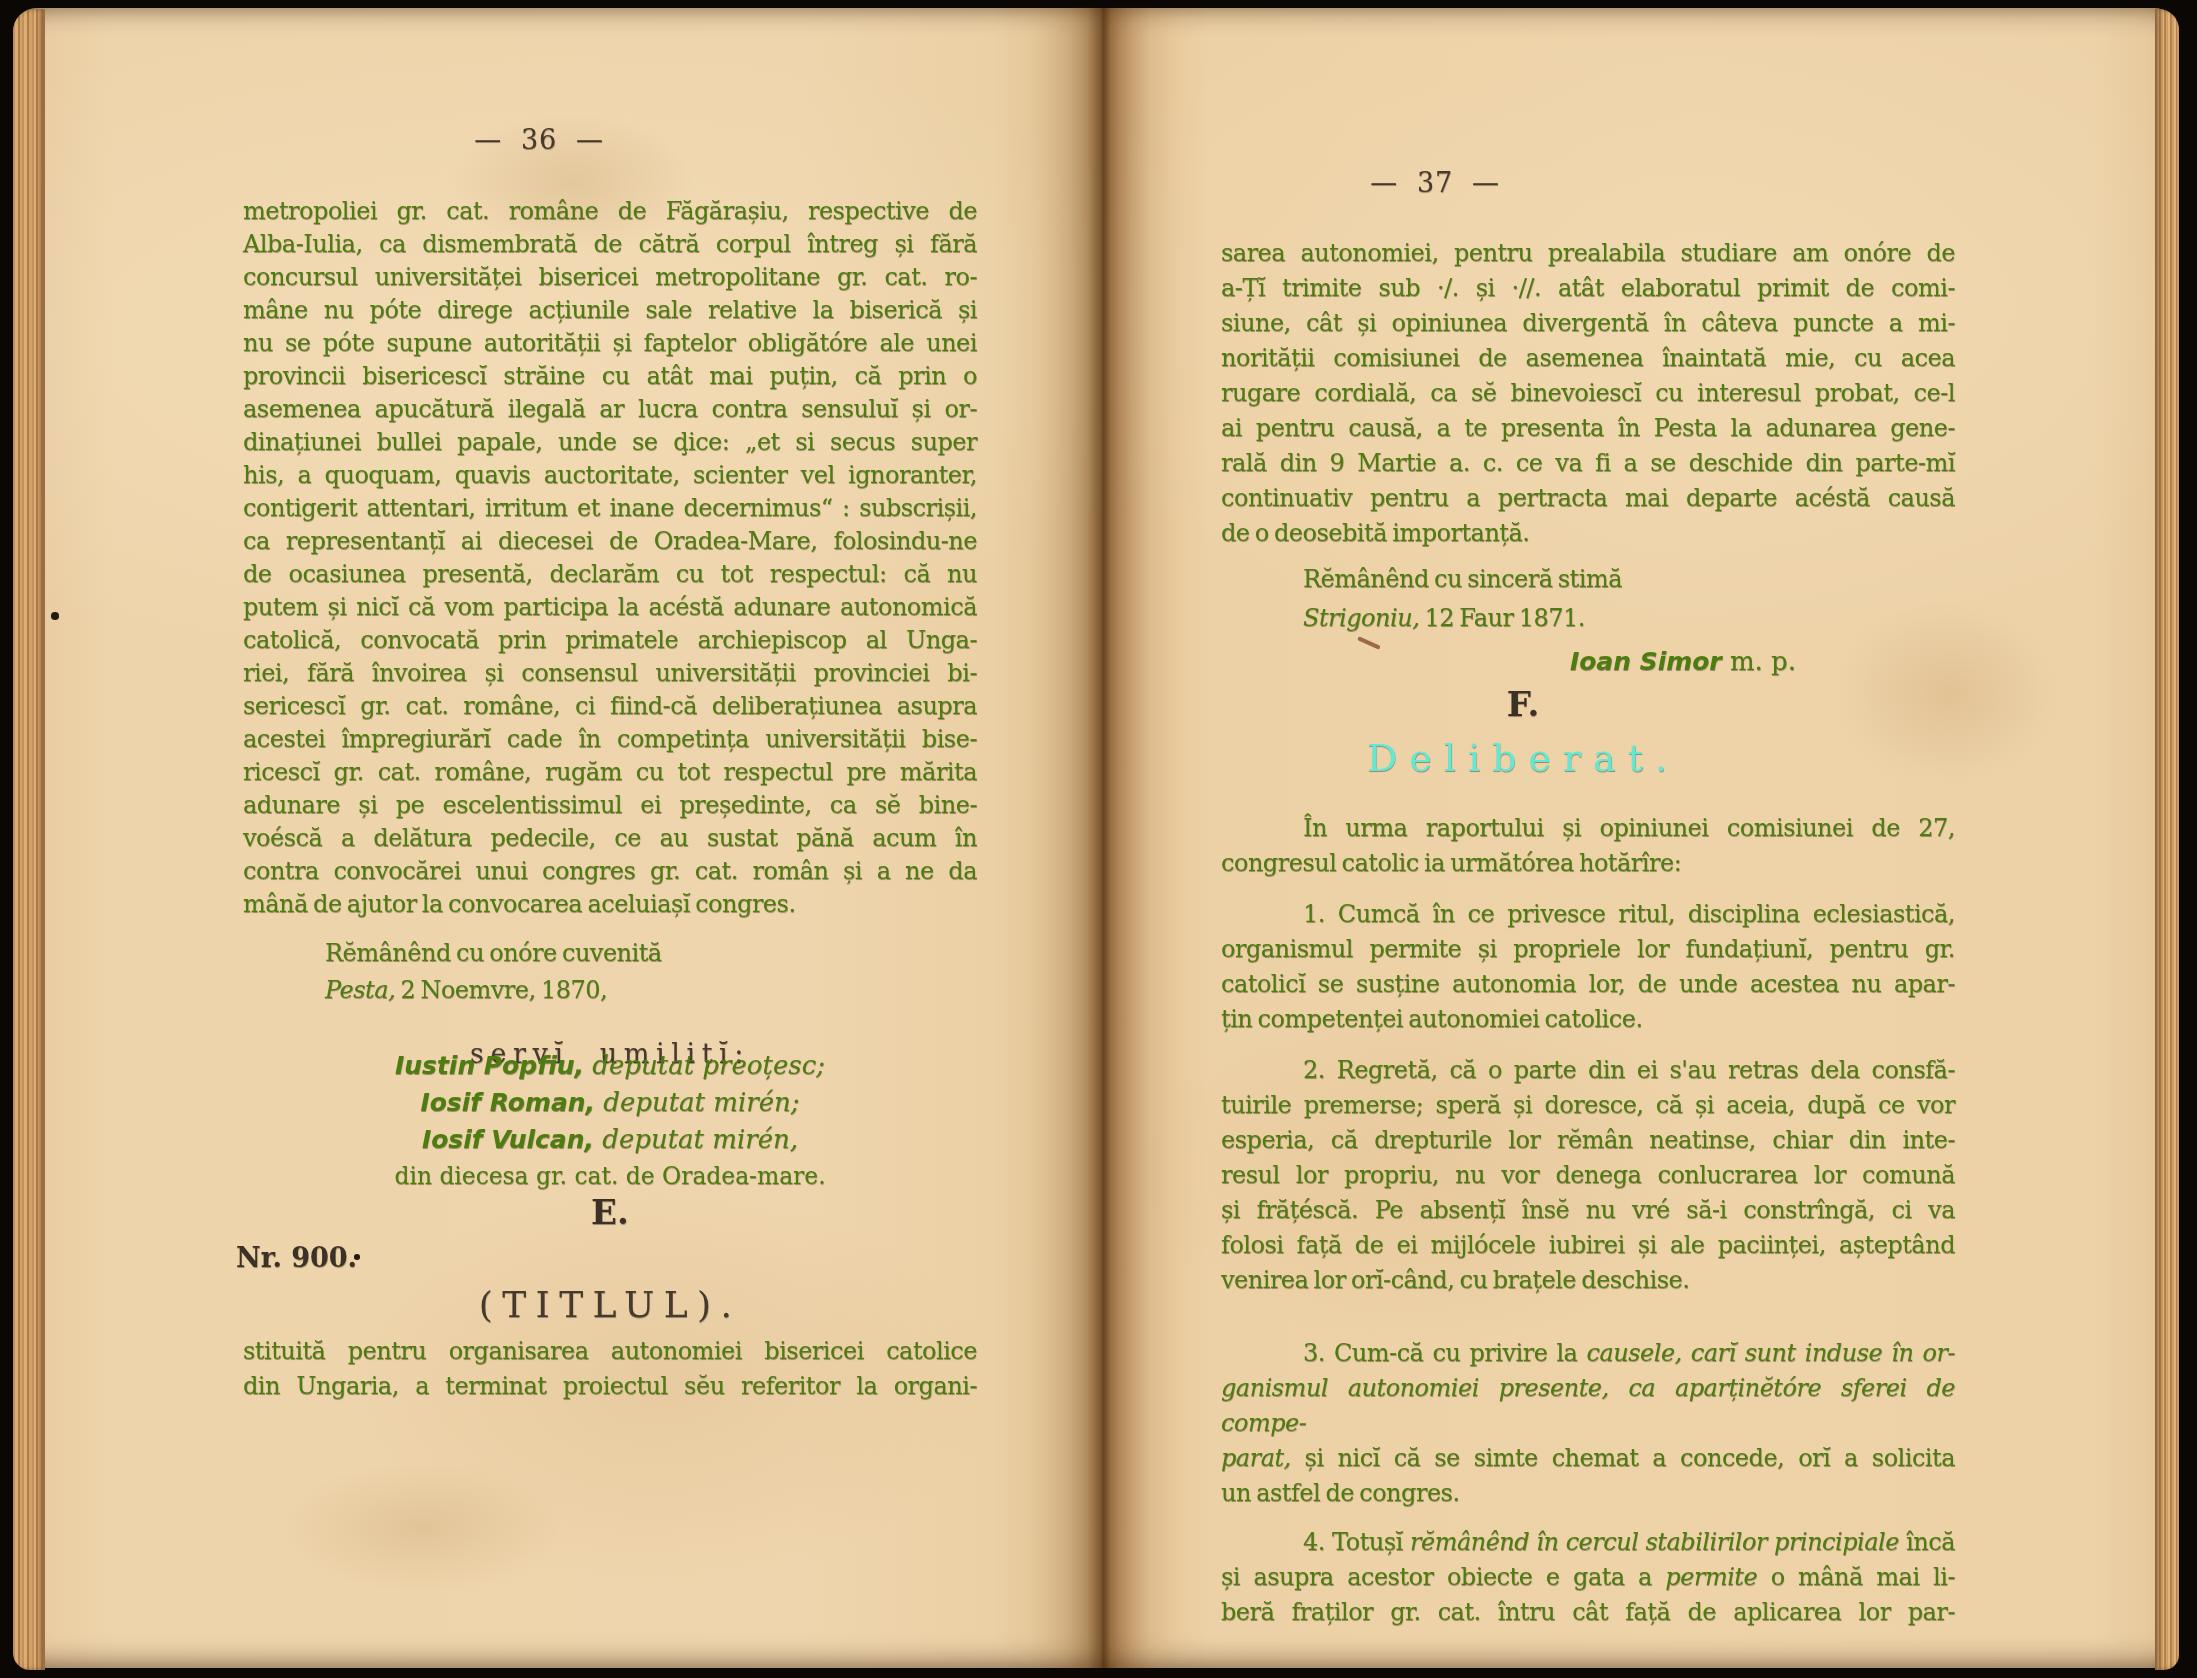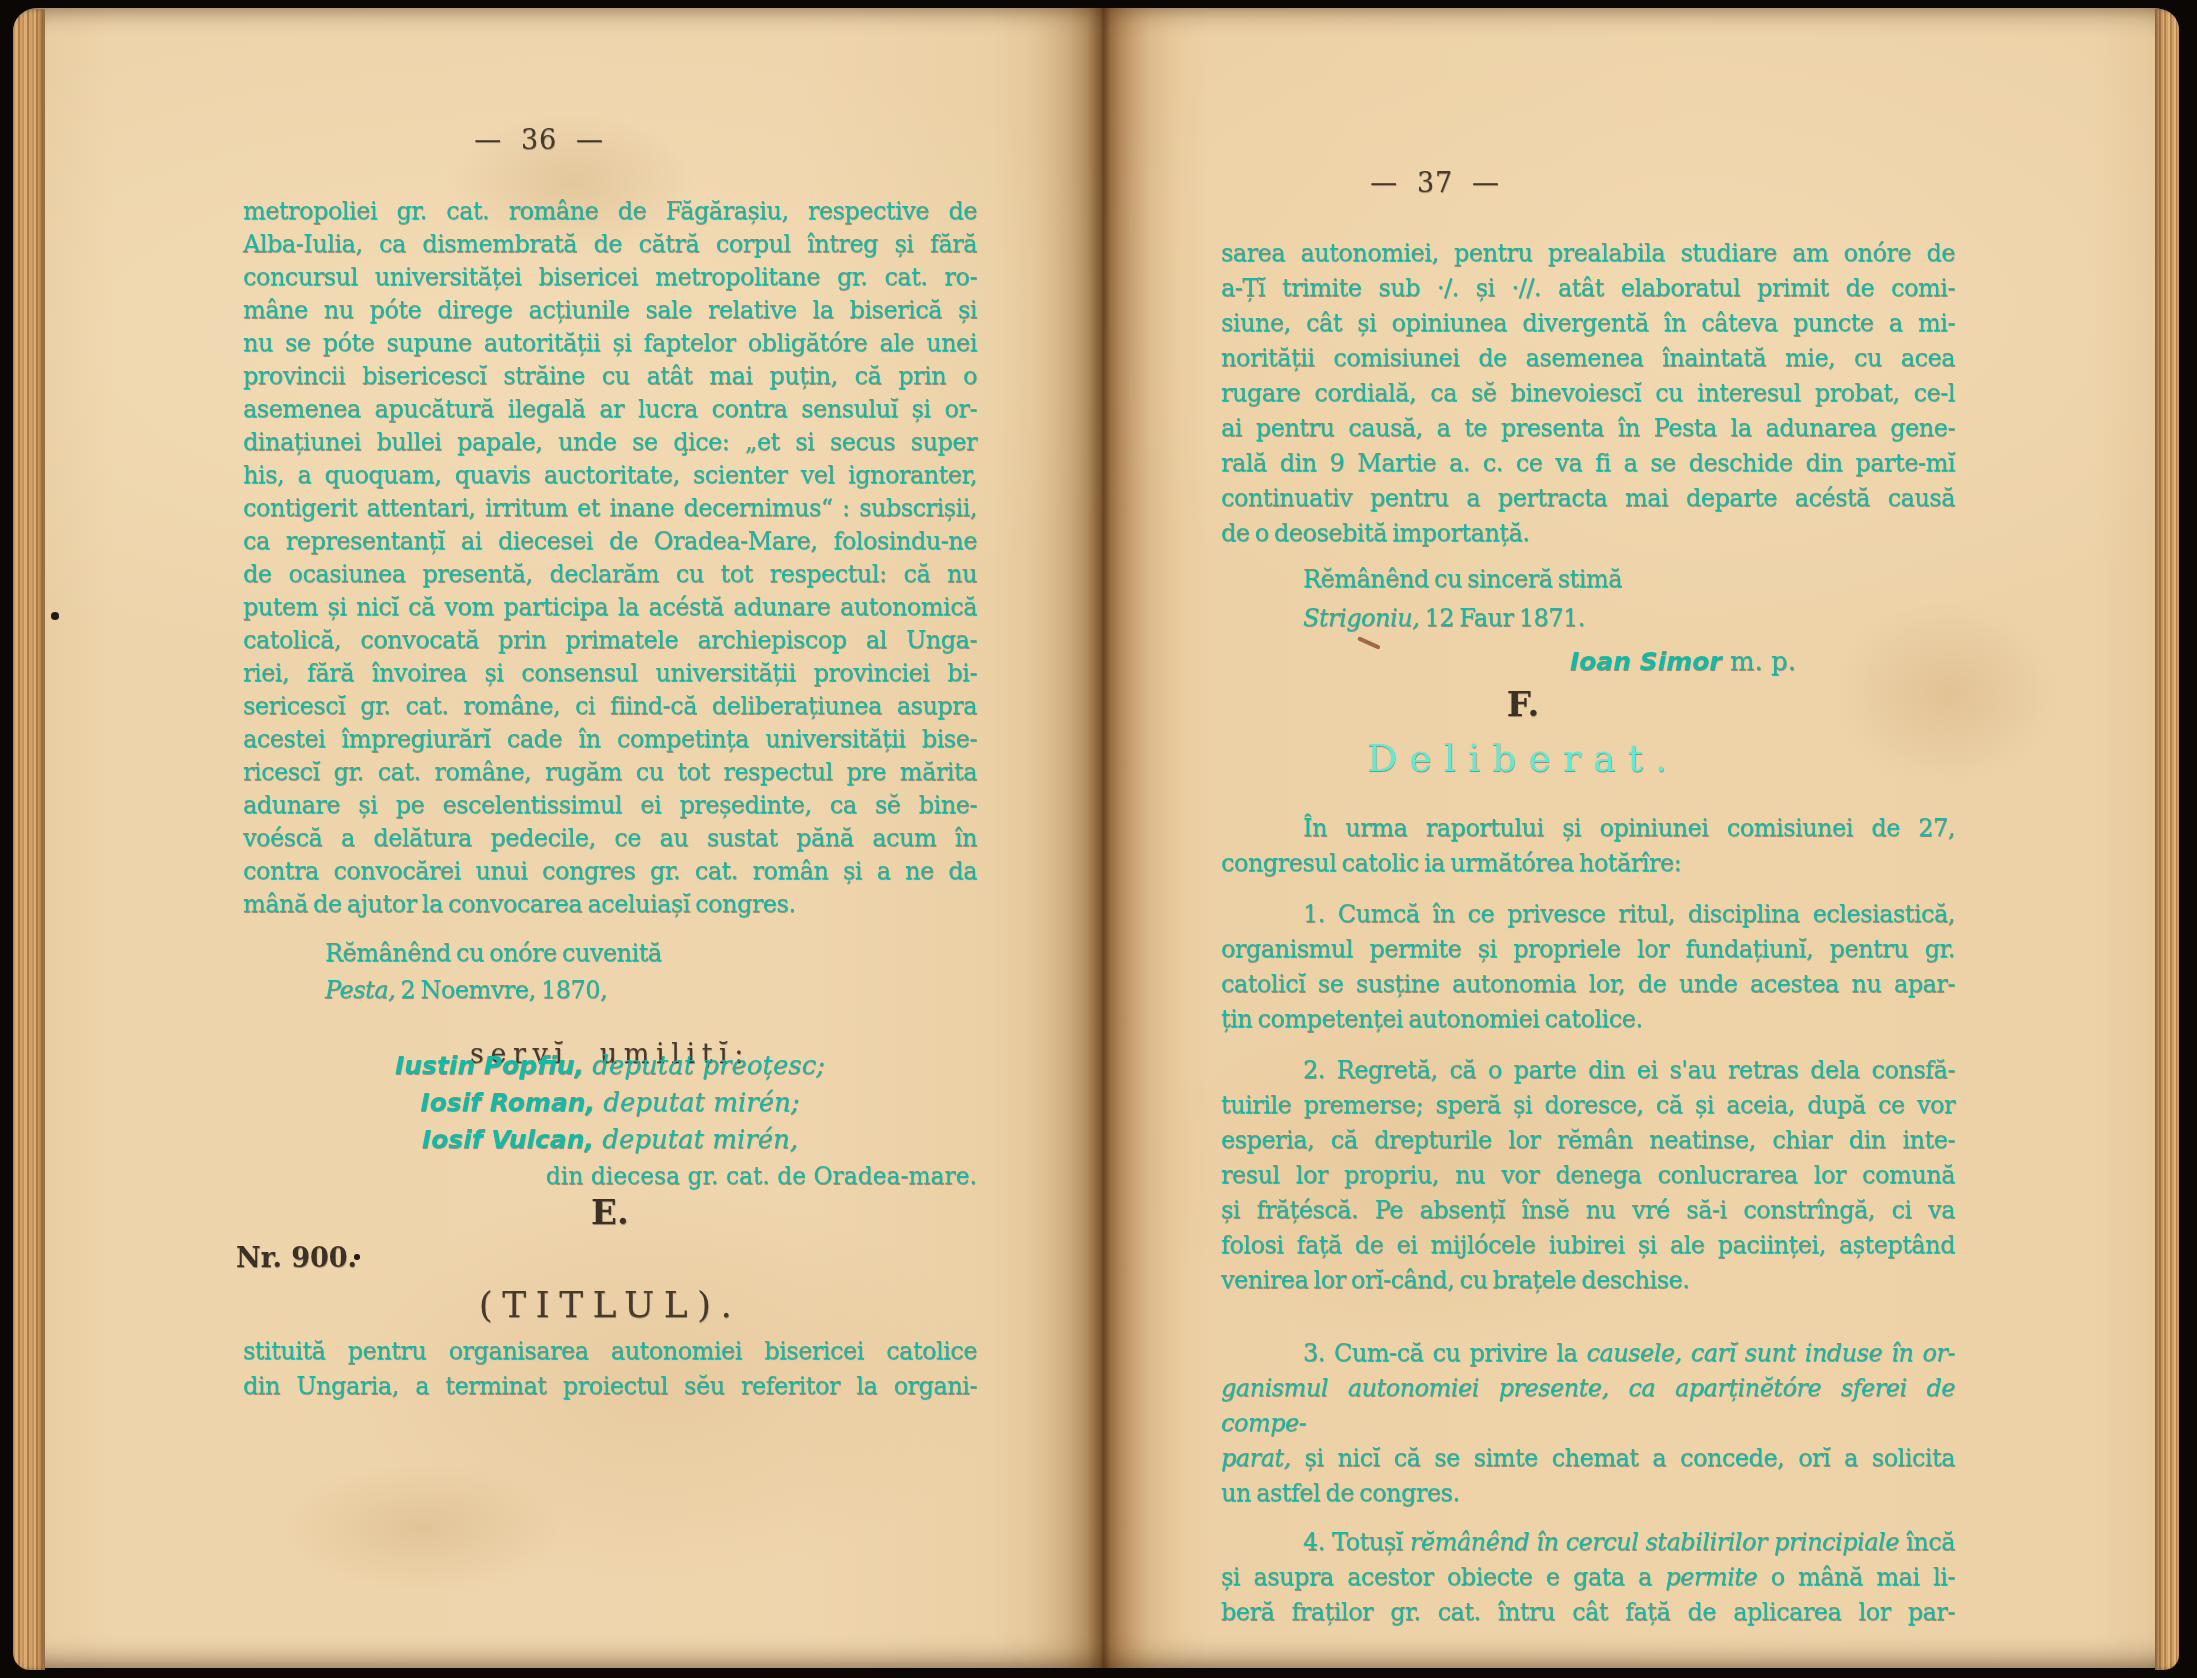--- a/index.html
+++ b/index.html
@@ -32,38 +32,38 @@
     box-shadow:inset -3.7px 0 5.6px rgba(60,30,8,.5);}
   #edge-right{left:2155px;width:24px;border-radius:0 20.6px 15px 0;
     background:repeating-linear-gradient(90deg,#cfa068 0 1.9px,#e0b47c 1.9px 3.7px,#b5824a 3.7px 5.6px);
     box-shadow:inset 3.7px 0 5.6px rgba(60,30,8,.5);}
   
   #gutter{position:absolute;top:7.5px;left:1031px;width:150px;height:1660px;pointer-events:none;
     background:linear-gradient(to right, rgba(0,0,0,0) 0%, rgba(124,82,40,.18) 38%,
        rgba(92,56,24,.42) 46%, rgba(70,40,16,.5) 48.5%, rgba(124,82,40,.25) 53%,
        rgba(150,104,56,.12) 66%, rgba(0,0,0,0) 100%);}
   
-  .tb{position:absolute;color:#14b8a6;text-shadow:0.4px 0.5px 0.7px rgba(58,42,28,.45);}
+  .tb{position:absolute;color:#4d7c0f;text-shadow:0.4px 0.5px 0.7px rgba(58,42,28,.45);}
   .col-l{left:243px;width:734px;}
   .col-r{left:1221px;width:734px;margin-top:28px;}
   .body-l{font-size:24px;line-height:33px;letter-spacing:-0.5px;word-spacing:-1.9px;}
   .body-r{font-size:24px;line-height:35px;letter-spacing:-0.5px;word-spacing:-1.9px;}
   .tl{min-height:1em;}
   .just{text-align:justify;text-align-last:justify;}
   .ind{text-indent:82px;}
   .i{font-style:italic;}
   .bi{font-style:italic;font-weight:bold;font-family:"DejaVu Sans",sans-serif;font-size:.96em;}
   .pagenum{font-size:27px;letter-spacing:0.9px;word-spacing:9.4px;text-align:center;color:#463a2e;}
   .heading-letter{font-size:34px;font-weight:bold;text-align:center;color:#3c3127;}
   .doc-number{font-size:27px;font-weight:bold;color:#3c3127;}
   .doc-title{font-size:36px;letter-spacing:9.4px;text-align:center;color:#453a2e;}
   .deliberat{font-size:38px;letter-spacing:12px;text-align:center;color:#5eead4;}
   .salutation{font-size:27px;letter-spacing:6.6px;word-spacing:15px;text-align:center;color:#463a2e;margin-top:28px;}
   .sig-line{text-align:center;font-size:26px;}
-  .sig-origin{text-align:right;font-size:23.4px;}
+  .sig-origin{text-align:center;font-size:23.4px;}
   .sig-right{text-align:right;padding-right:159px;font-size:26px;}
   
   .speck{position:absolute;border-radius:50%;background:#241a12;pointer-events:none;}
   .scratch{position:absolute;width:24px;height:3.7px;background:#8a4f33;border-radius:1.9px;
            transform:rotate(24deg);opacity:.8;pointer-events:none;}
   .stain{position:absolute;border-radius:50%;pointer-events:none;
          background:radial-gradient(closest-side, rgba(160,110,50,.16), rgba(0,0,0,0));}
 </style>
 </head>
 <body>

